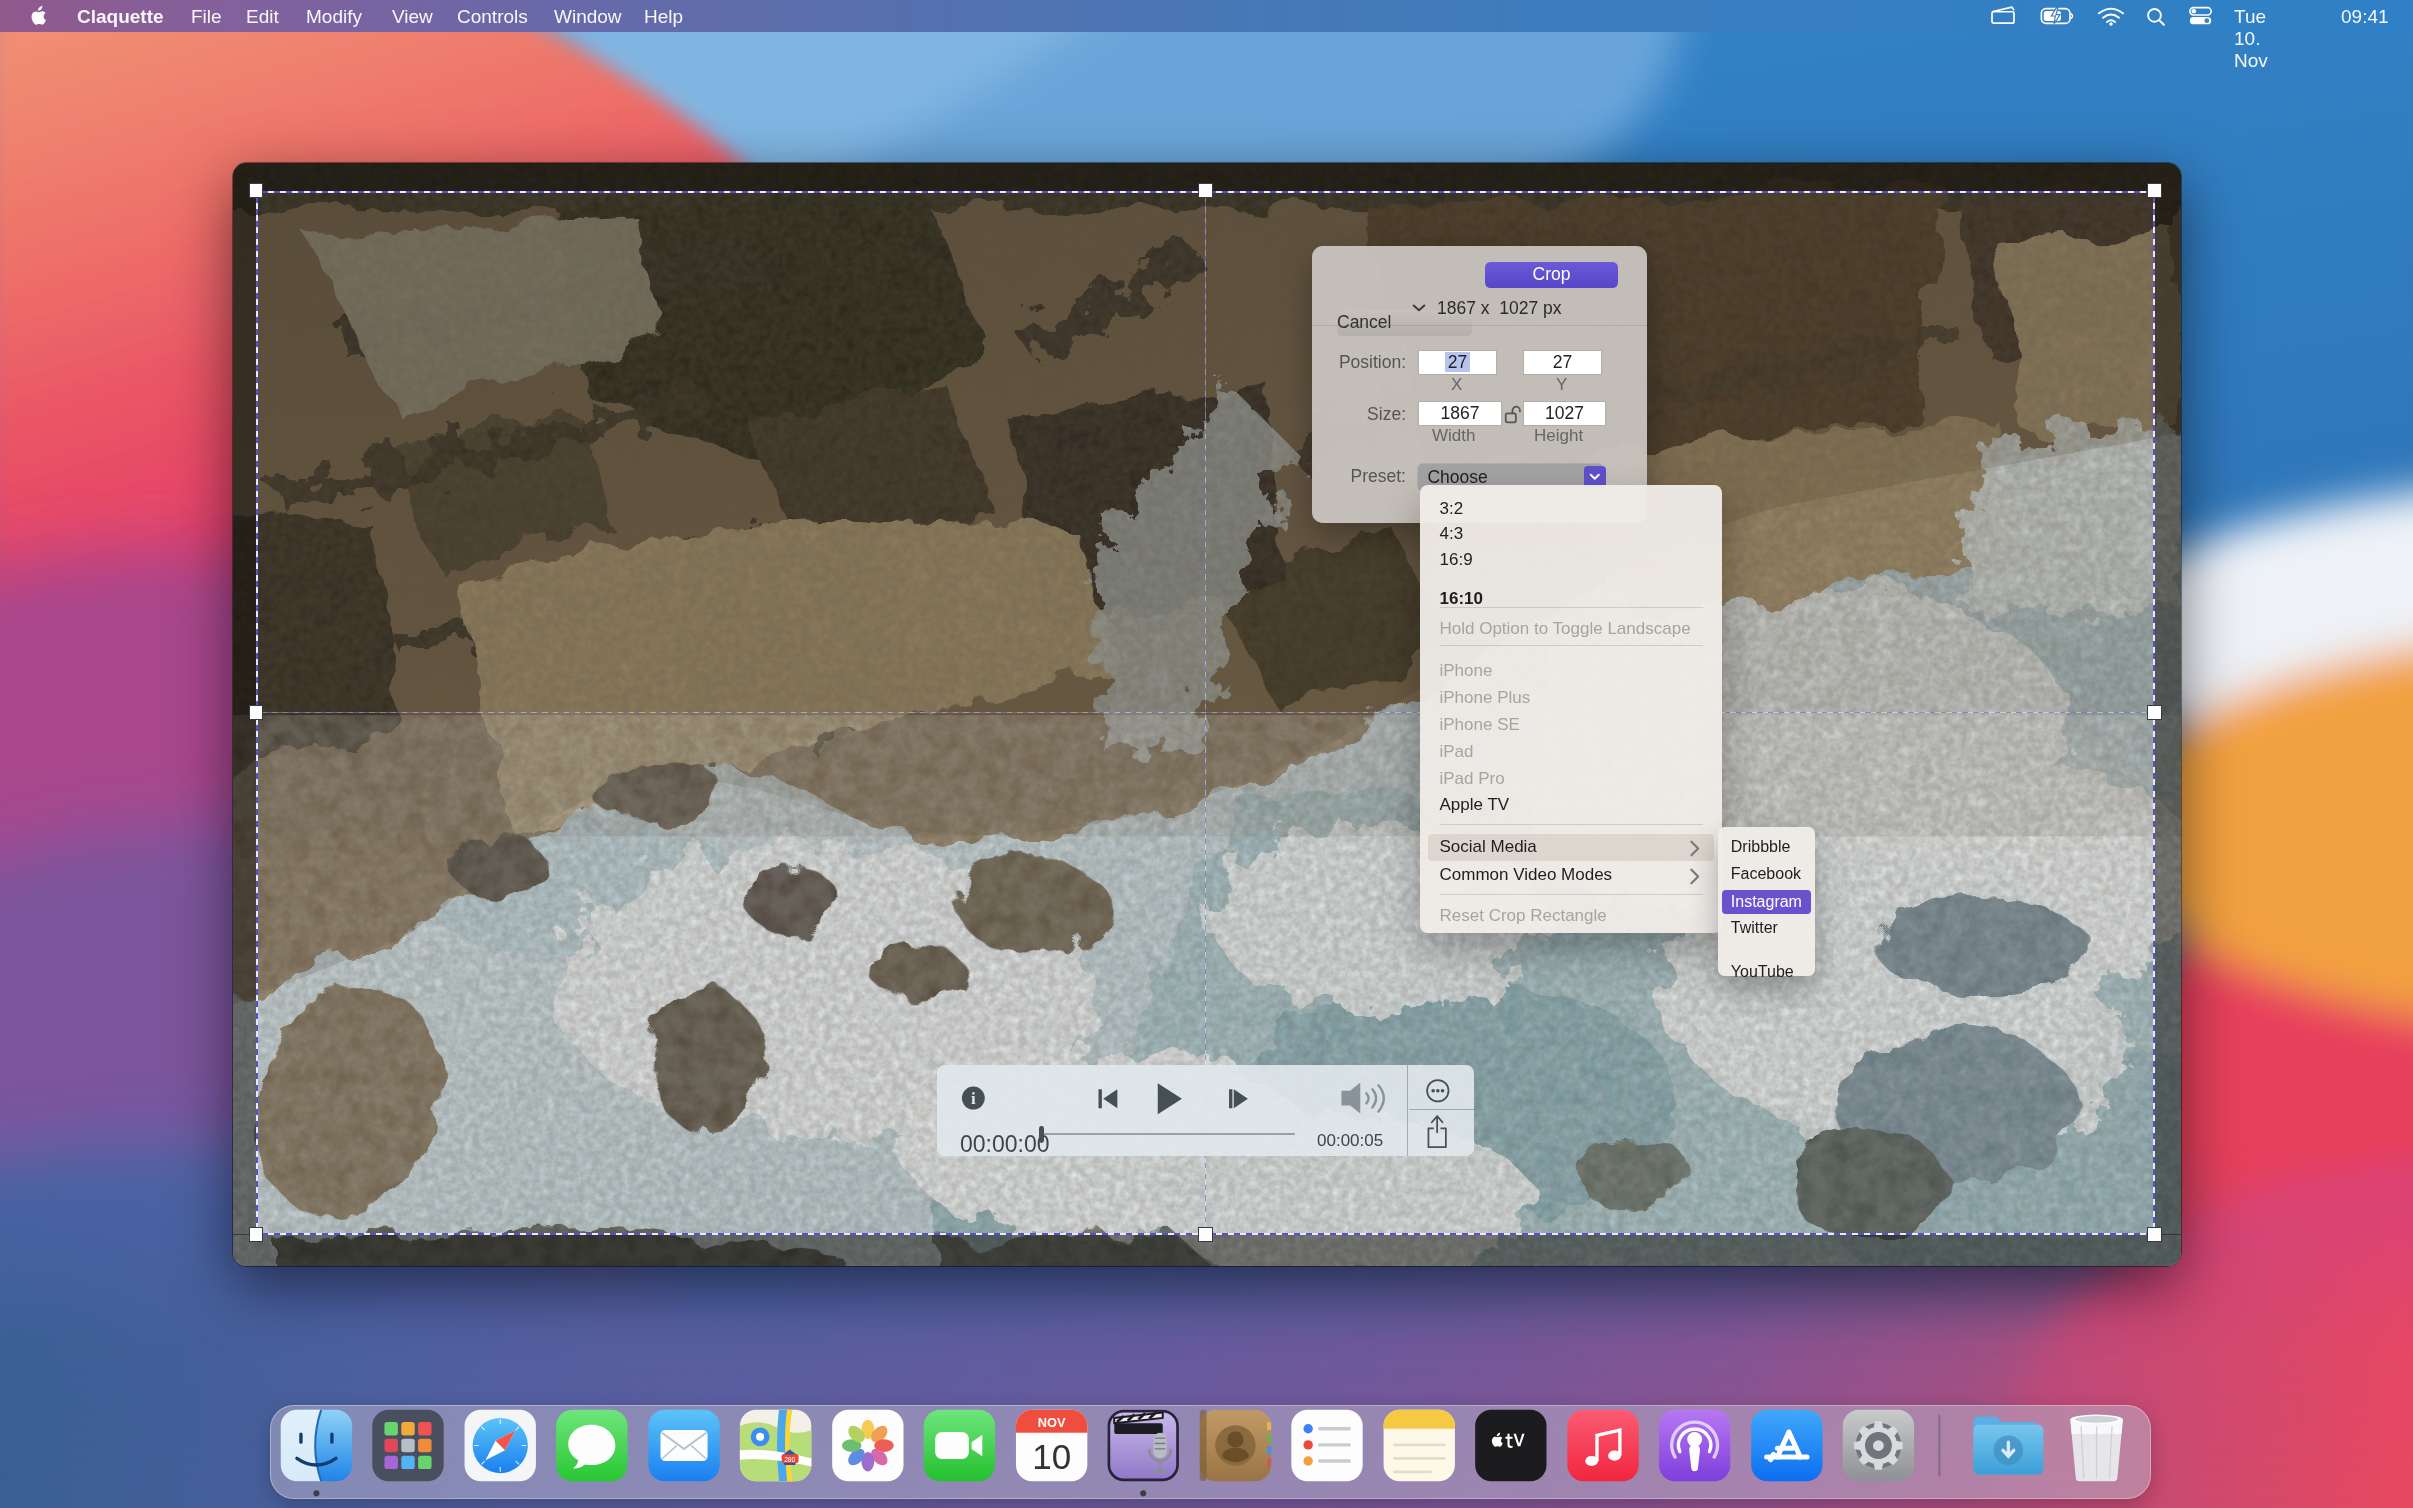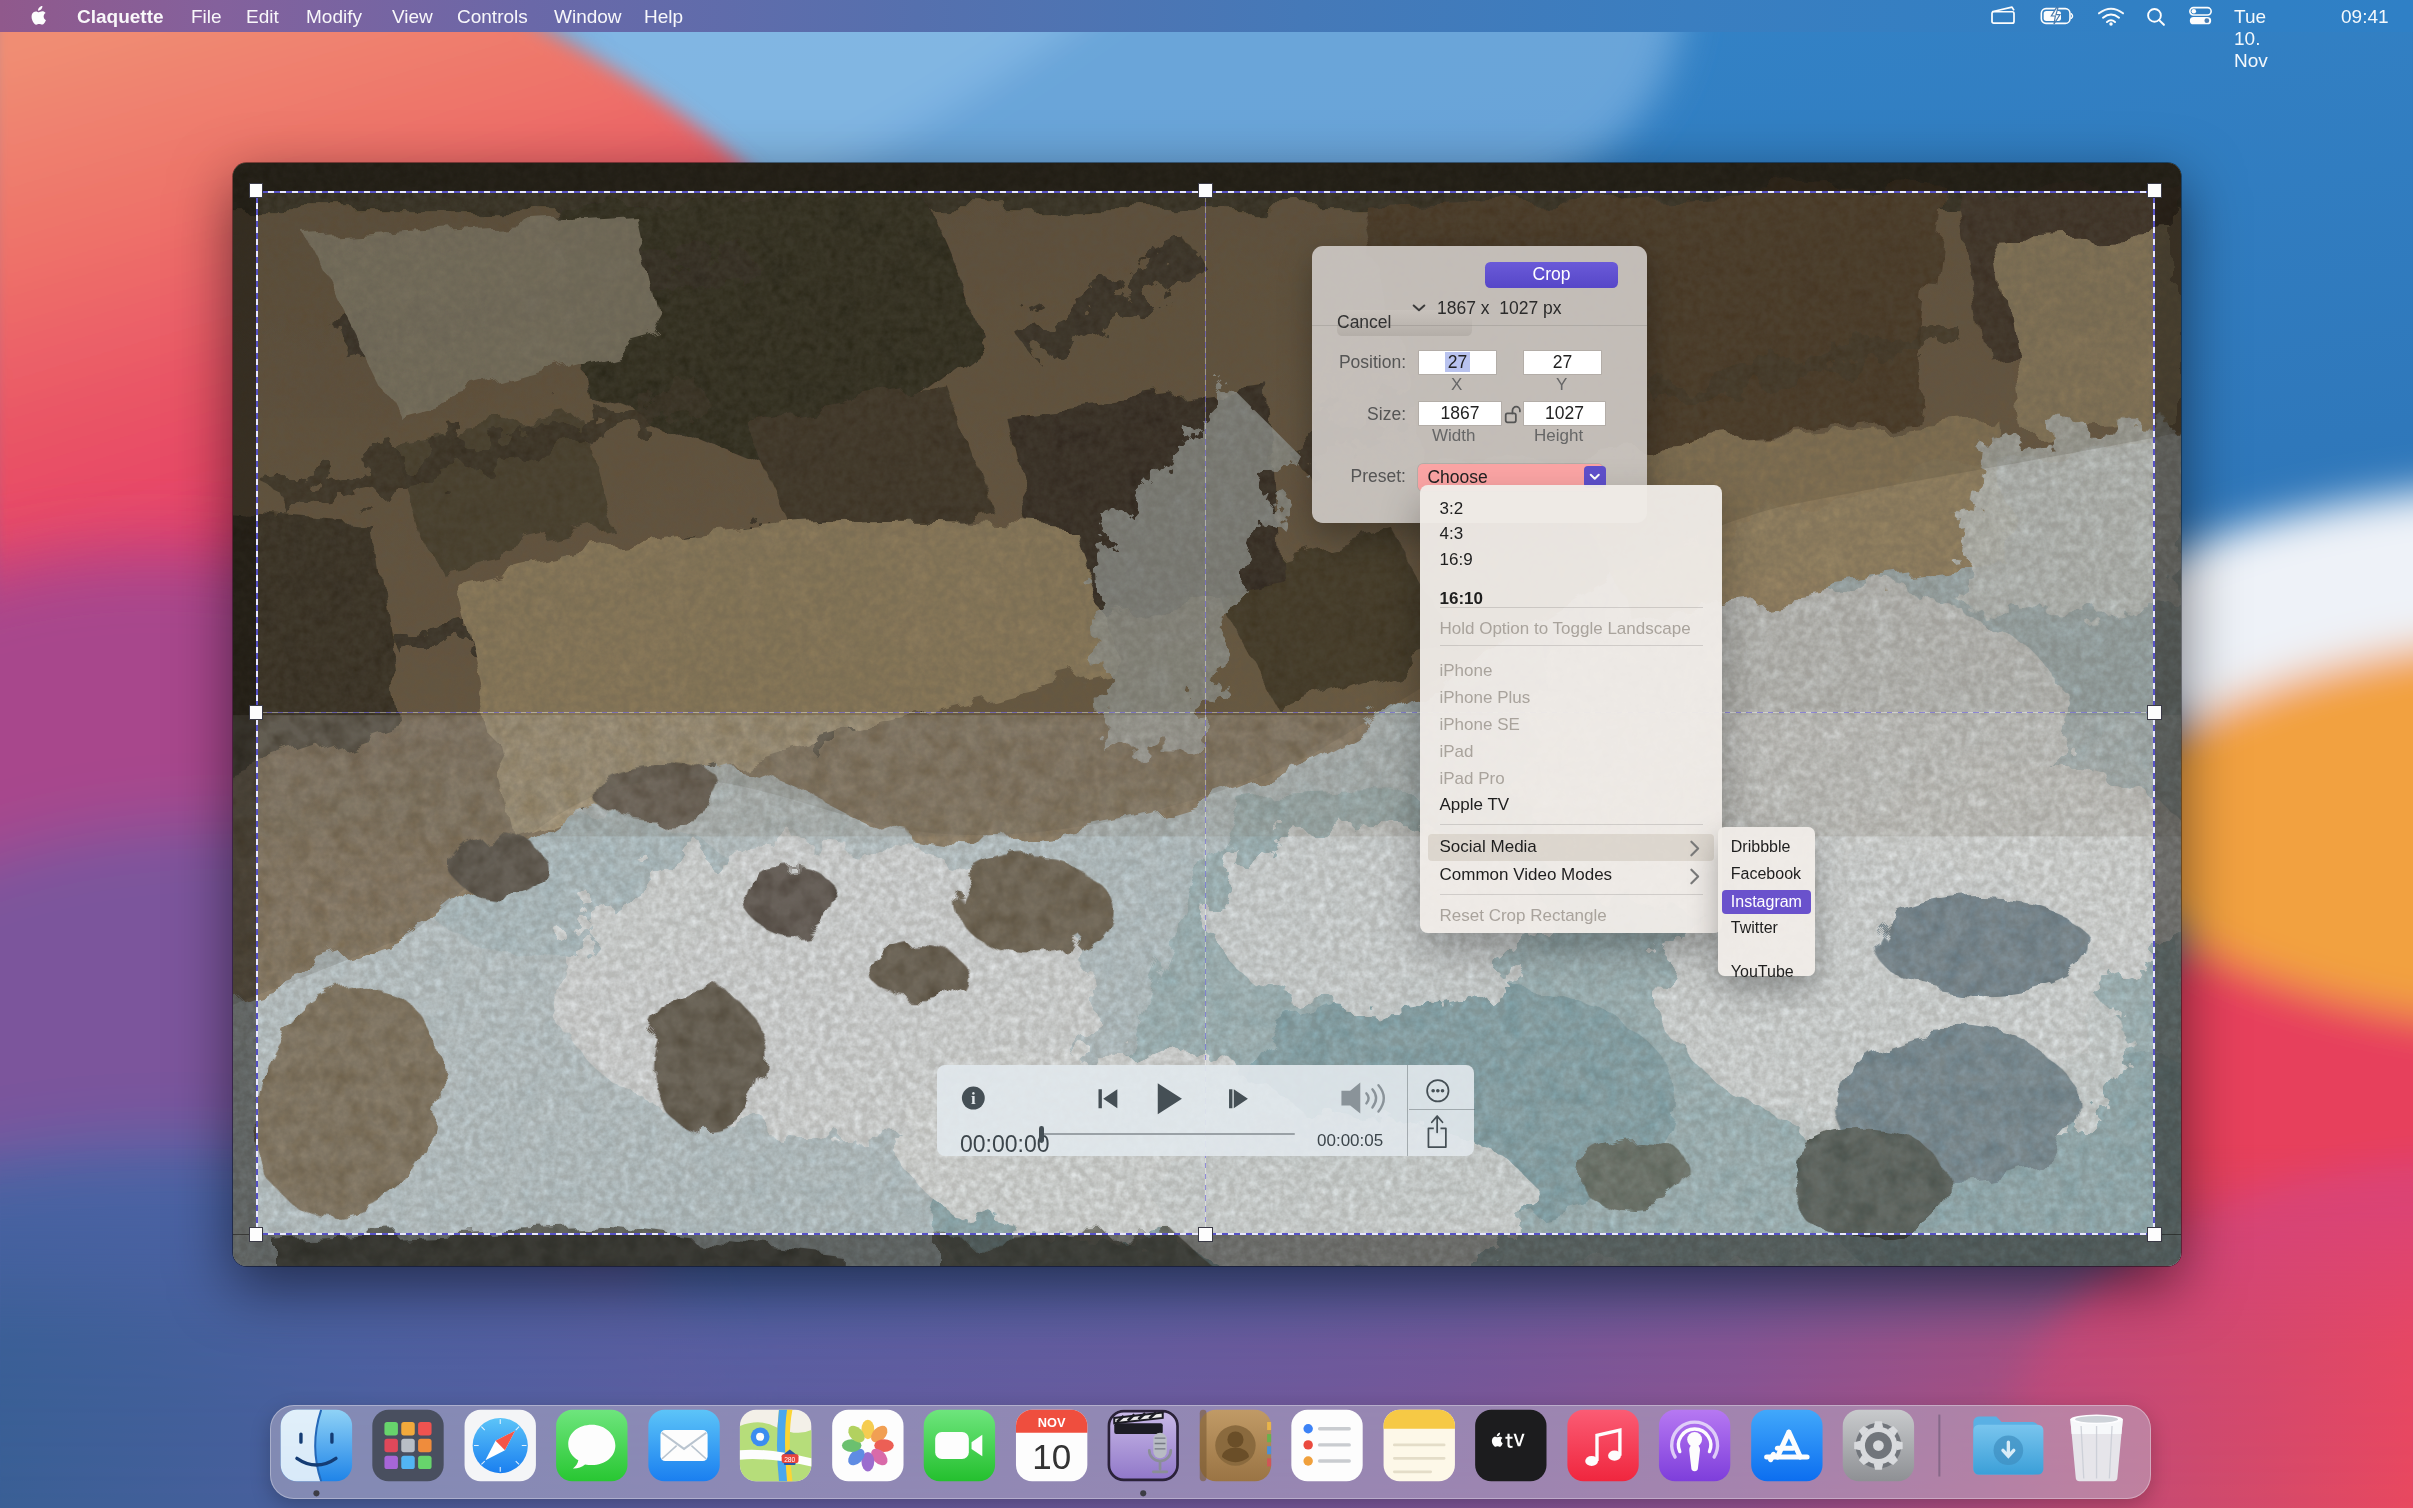--- a/index.html
+++ b/index.html
@@ -291,21 +291,21 @@
   <div class="abs" style="left:107px;top:156px;width:82px;height:23px;background:#fff;box-shadow:0 0 0 0.7px rgba(0,0,0,0.12);text-align:center;line-height:23px;color:#222;">1867</div>
   <div class="abs" style="left:212px;top:156px;width:81px;height:23px;background:#fff;box-shadow:0 0 0 0.7px rgba(0,0,0,0.12);text-align:center;line-height:23px;color:#222;">1027</div>
   <svg class="abs" style="left:191px;top:158px" width="23" height="23" viewBox="0 0 34 34">
     <rect x="4" y="14" width="15" height="13" rx="2.5" fill="none" stroke="#555" stroke-width="2.6"></rect>
     <path d="M14,14 v-4.5 a5.5,5.5 0 0 1 11,0 v1.5" fill="none" stroke="#555" stroke-width="2.6" stroke-linecap="round"></path>
   </svg>
   <div class="abs" style="left:120px;top:180px;color:#666;font-size:17px;text-align:right;">Width</div>
   <div class="abs" style="left:222px;top:180px;color:#666;font-size:17px;">Height</div>
 
   <div class="abs" style="left:0px;top:220px;width:94px;text-align:right;color:#555;">Preset:</div>
-  <div class="abs" style="left:106px;top:218px;width:185px;height:27px;background:#fca5a5;border-radius:4.7px;box-shadow:0 0 0 0.7px rgba(0,0,0,0.12);line-height:27px;padding-left:9.4px;box-sizing:border-box;color:#222;">Choose</div>
+  <div class="abs" style="left:106px;top:218px;width:185px;height:27px;background:#a3a3a3;border-radius:4.7px;box-shadow:0 0 0 0.7px rgba(0,0,0,0.12);line-height:27px;padding-left:9.4px;box-sizing:border-box;color:#222;">Choose</div>
   <div class="abs" style="left:272px;top:220px;width:21.5px;height:21.5px;border-radius:4px;background:#5f50cc;"></div>
   <svg class="abs" style="left:272px;top:220px" width="21.5" height="21.5" viewBox="0 0 32 32">
     <path d="M10,13 l6,6 l6,-6" fill="none" stroke="#fff" stroke-width="3" stroke-linecap="round" stroke-linejoin="round"></path>
   </svg>
 </div>
 
 <div class="abs" id="menu" style="left:1420px;top:485px;width:302px;height:448px;border-radius:8px;
   background:rgba(239,235,231,0.96);box-shadow:0 17px 40px rgba(0,0,0,0.3);font-size:17px;color:#1e1e1e;">
   <div class="abs" style="left:19.5px;top:14px;">3:2</div>
   <div class="abs" style="left:19.5px;top:39px;">4:3</div>

